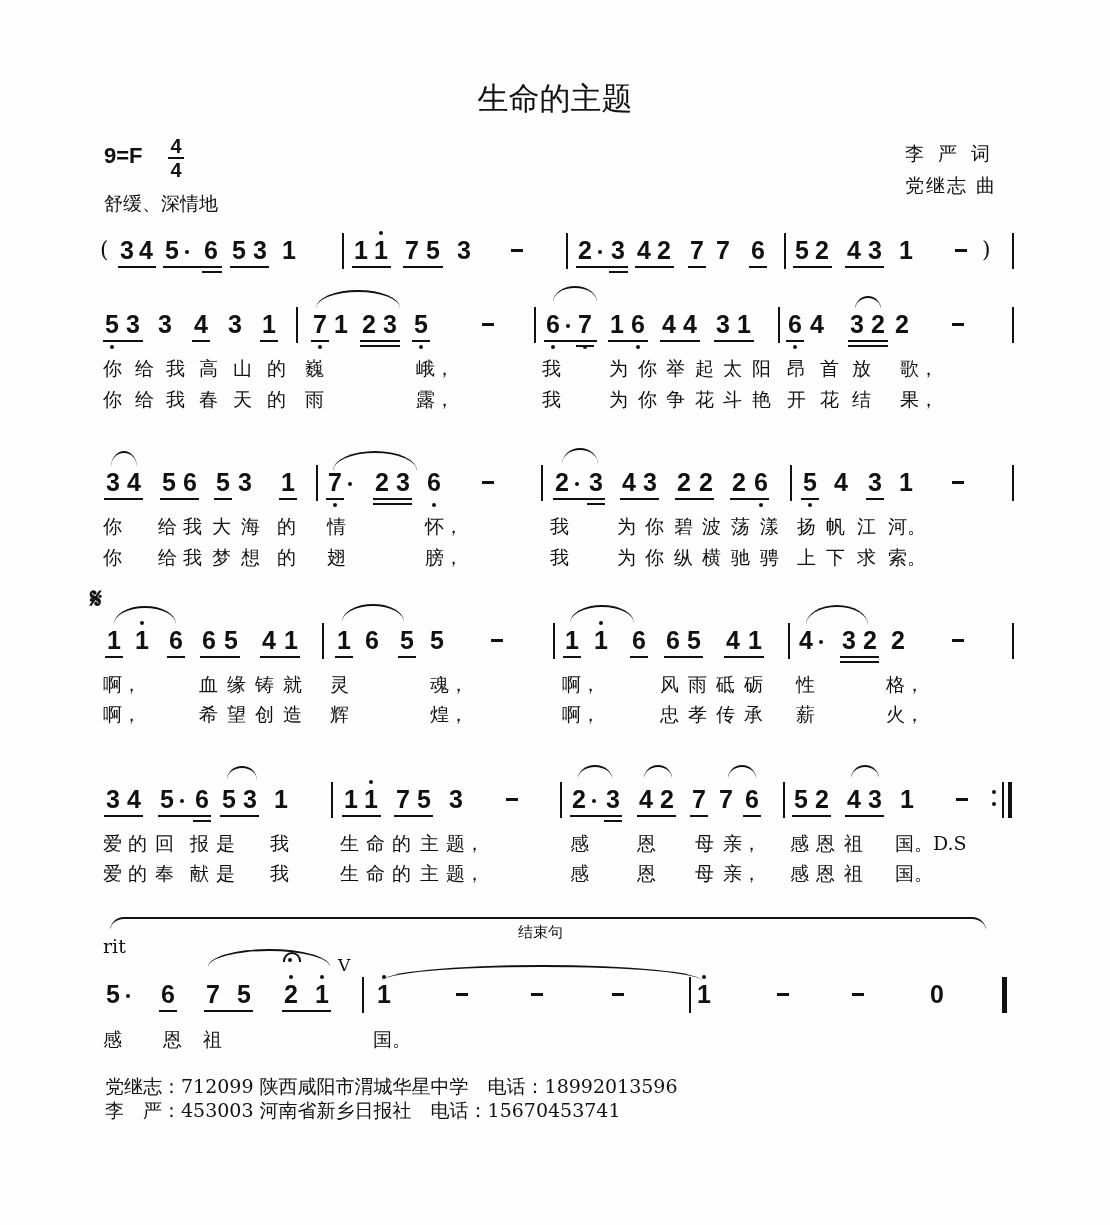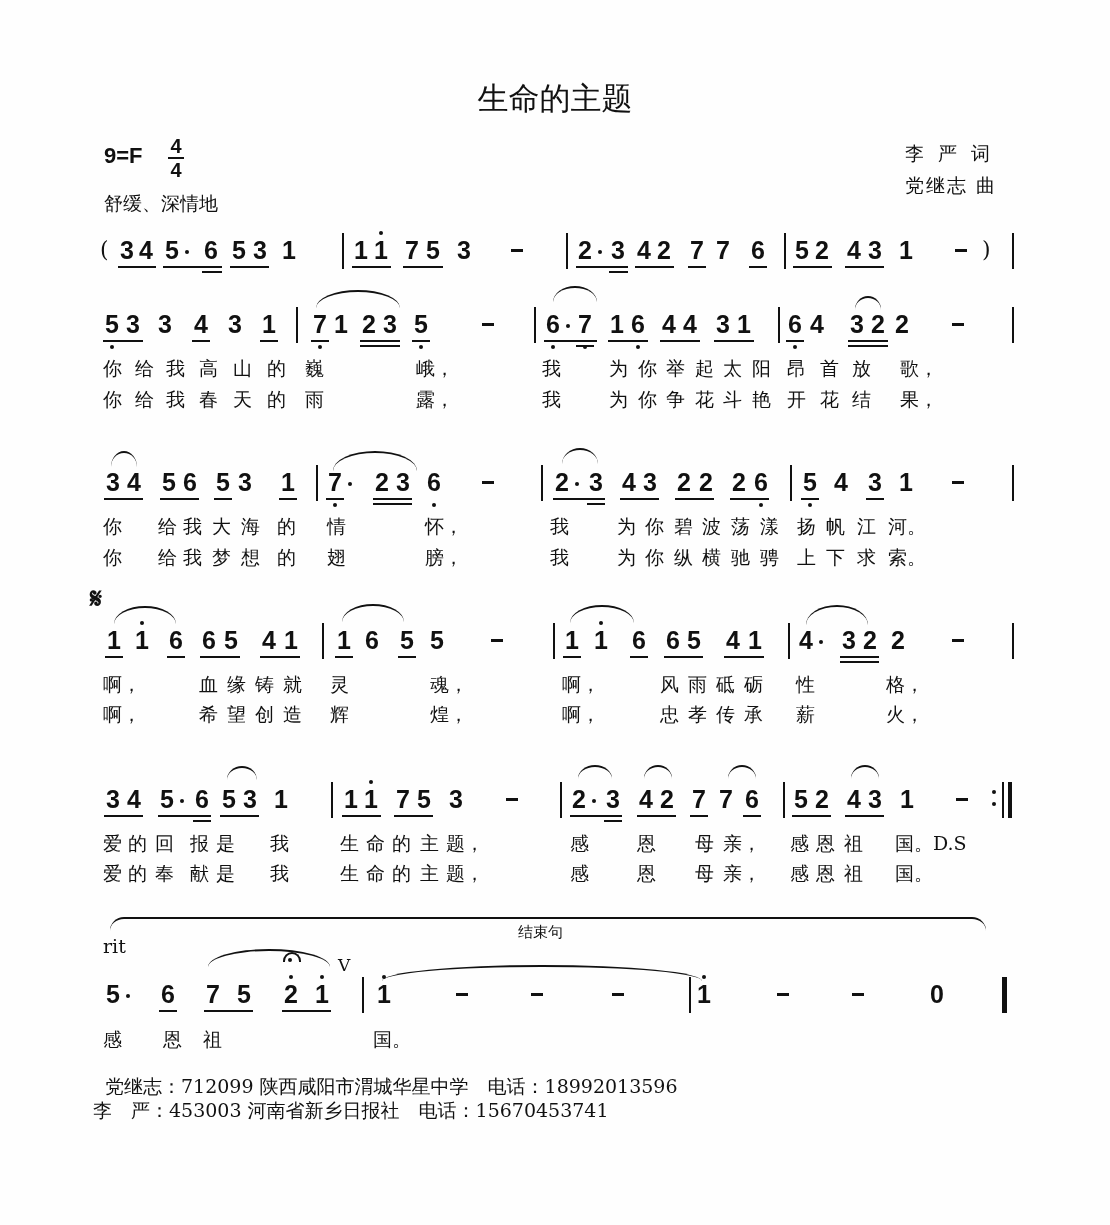--- a/index.html
+++ b/index.html
@@ -454,14 +454,14 @@
     <div class="slur" style="left: 208px; top: 949px; width: 122px; height: 16px;"></div>
     <div class="slur" style="left: 382px; top: 965px; width: 320px; height: 14px;"></div>
     <div class="abs" style="left: 283px; top: 952px; width: 14px; height: 8px; border-top: 2px solid rgb(17, 17, 17); border-right: 2px solid rgb(17, 17, 17); border-left: 2px solid rgb(17, 17, 17); border-image: initial; border-bottom: none; border-radius: 14px 14px 0px 0px;"></div>
     <div class="dot" style="left: 288px; top: 958px;"></div>
     <div class="lyr" style="left: 103px; top: 1028px;">感</div>
     <div class="lyr" style="left: 163px; top: 1028px;">恩</div>
     <div class="lyr" style="left: 203px; top: 1028px;">祖</div>
     <div class="lyr" style="left: 373px; top: 1028px;">国。</div>
   </div>
 
-<div class="abs footer" style="left:93px;top:1098px;"><span>李　严：</span><span>453003</span> <span>河南省新乡日报社</span>　<span>电话：</span><span>15670453741</span></div>
+<div class="abs footer" style="left:105px;top:1098px;"><span>李　严：</span><span>453003</span> <span>河南省新乡日报社</span>　<span>电话：</span><span>15670453741</span></div>
 <div class="abs footer" style="left:105px;top:1074px;"><span>党继志：</span><span>712099</span> <span>陕西咸阳市渭城华星中学</span>　<span>电话：</span><span>18992013596</span></div>
 
 </body></html>

